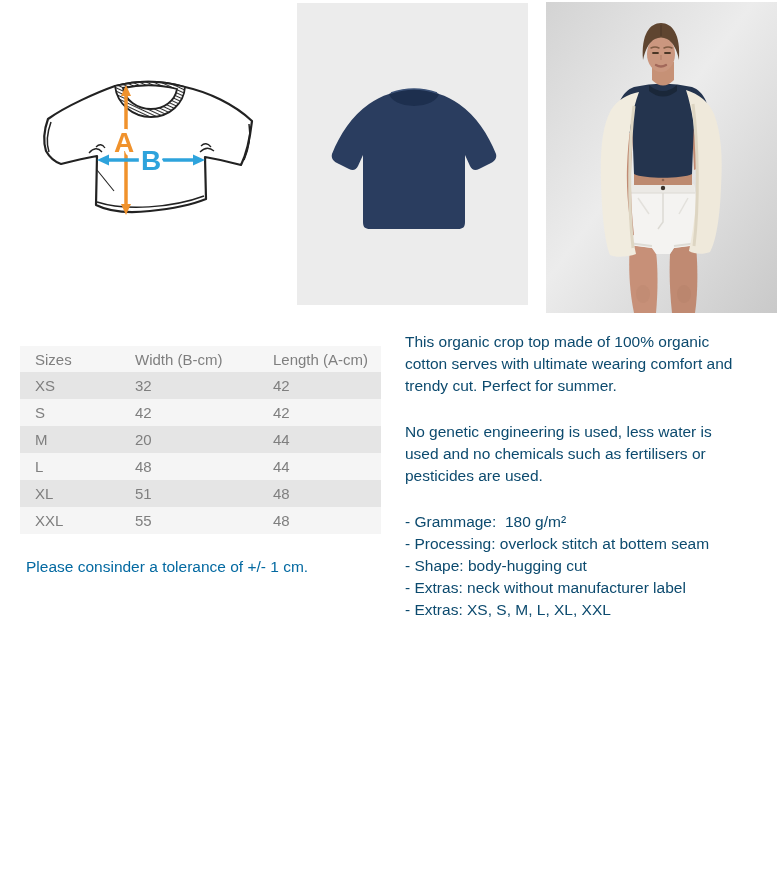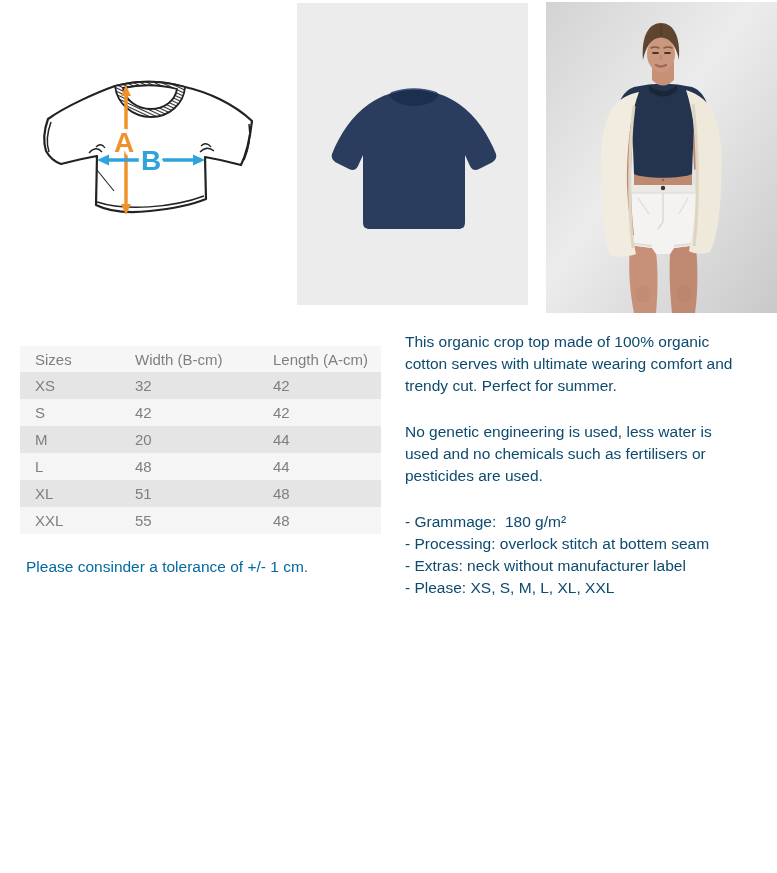--- a/index.html
+++ b/index.html
@@ -235,17 +235,18 @@
     </div>
   </div>
 
   <div class="tolerance-note">Please consinder a tolerance of +/- 1 cm.</div>
 
   <div class="description">
     <p>This organic crop top made of 100% organic cotton serves with ultimate wearing comfort and trendy cut. Perfect for summer.</p>
     <p>No genetic engineering is used, less water is used and no chemicals such as fertilisers or pesticides are used.</p>
     <div class="detail-line">- Grammage:  180 g/m²</div>
     <div class="detail-line">- Processing: overlock stitch at bottem seam</div>
+    <div class="detail-line">- Shape: body-hugging cut</div>
     <div class="detail-line">- Extras: neck without manufacturer label</div>
-    <div class="detail-line">- Please: XS, S, M, L, XL, XXL</div>
+    <div class="detail-line">- Extras: XS, S, M, L, XL, XXL</div>
   </div>
 
 </div>
 
 </body></html>

